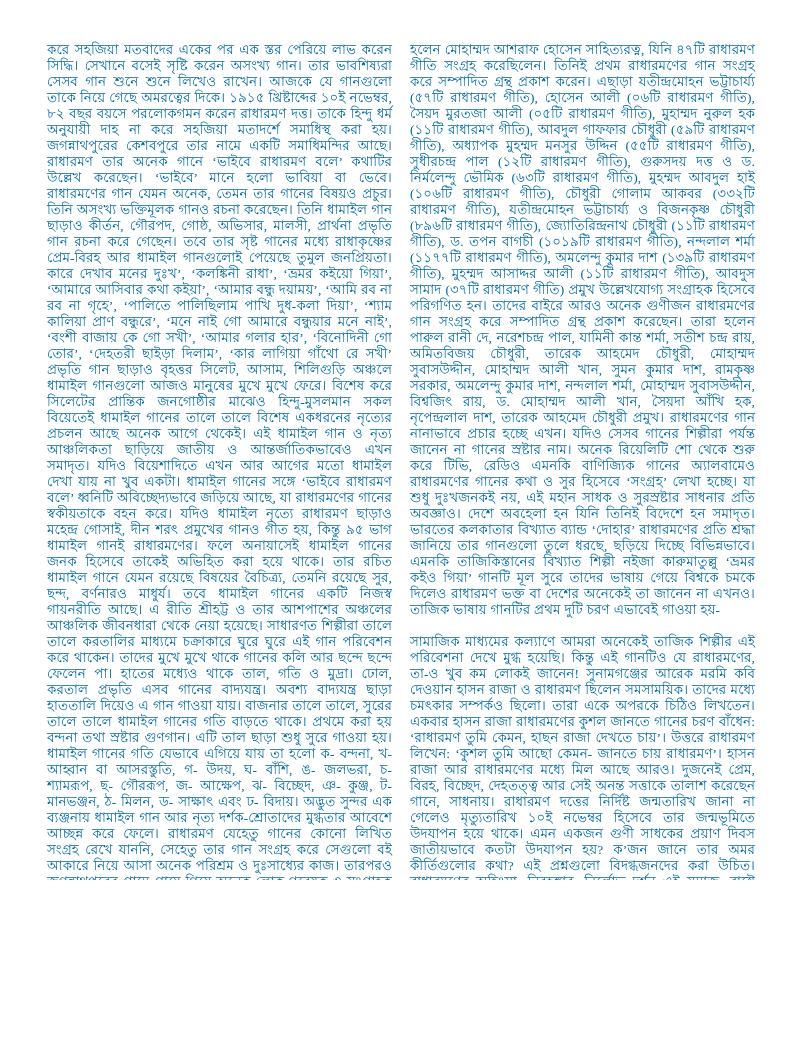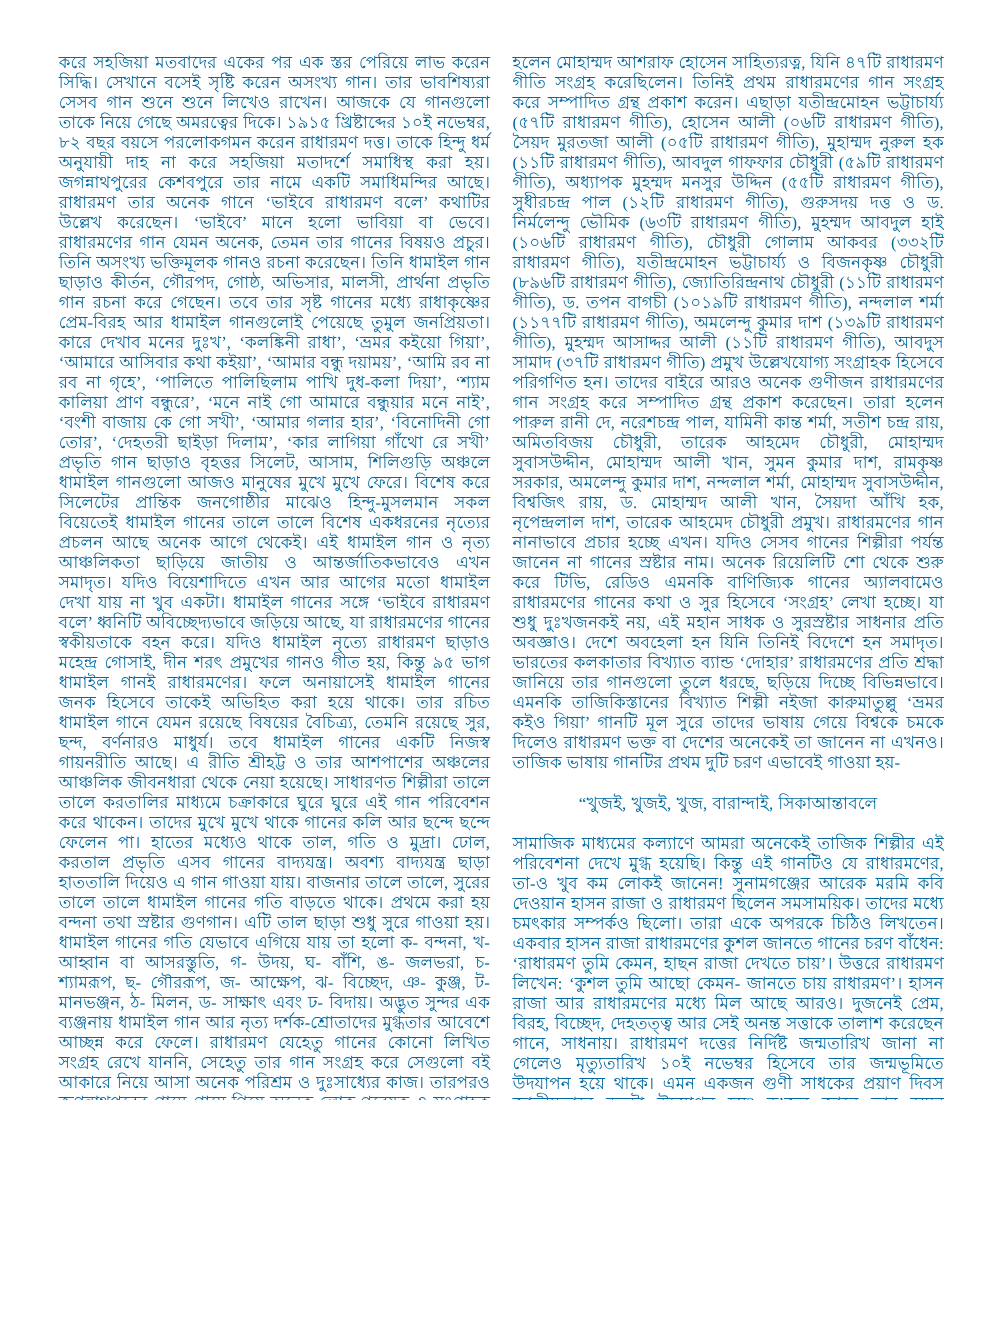--- a/index.html
+++ b/index.html
@@ -68,21 +68,20 @@
   <main class="columns">
 
     <div class="col">
       <p>করে সহজিয়া মতবাদের একের পর এক স্তর পেরিয়ে লাভ করেন সিদ্ধি। সেখানে বসেই সৃষ্টি করেন অসংখ্য গান। তার ভাবশিষ্যরা সেসব গান শুনে শুনে লিখেও রাখেন। আজকে যে গানগুলো তাকে নিয়ে গেছে অমরত্বের দিকে। ১৯১৫ খ্রিষ্টাব্দের ১০ই নভেম্বর, ৮২ বছর বয়সে পরলোকগমন করেন রাধারমণ দত্ত। তাকে হিন্দু ধর্ম অনুযায়ী দাহ না করে সহজিয়া মতাদর্শে সমাধিস্থ করা হয়। জগন্নাথপুরের কেশবপুরে তার নামে একটি সমাধিমন্দির আছে। রাধারমণ তার অনেক গানে ‘ভাইবে রাধারমণ বলে’ কথাটির উল্লেখ করেছেন। ‘ভাইবে’ মানে হলো ভাবিয়া বা ভেবে। রাধারমণের গান যেমন অনেক, তেমন তার গানের বিষয়ও প্রচুর। তিনি অসংখ্য ভক্তিমূলক গানও রচনা করেছেন। তিনি ধামাইল গান ছাড়াও কীর্তন, গৌরপদ, গোষ্ঠ, অভিসার, মালসী, প্রার্থনা প্রভৃতি গান রচনা করে গেছেন। তবে তার সৃষ্ট গানের মধ্যে রাধাকৃষ্ণের প্রেম-বিরহ আর ধামাইল গানগুলোই পেয়েছে তুমুল জনপ্রিয়তা। কারে দেখাব মনের দুঃখ’, ‘কলঙ্কিনী রাধা’, ‘ভ্রমর কইয়ো গিয়া’, ‘আমারে আসিবার কথা কইয়া’, ‘আমার বন্ধু দয়াময়’, ‘আমি রব না রব না গৃহে’, ‘পালিতে পালিছিলাম পাখি দুধ-কলা দিয়া’, ‘শ্যাম কালিয়া প্রাণ বন্ধুরে’, ‘মনে নাই গো আমারে বন্ধুয়ার মনে নাই’, ‘বংশী বাজায় কে গো সখী’, ‘আমার গলার হার’, ‘বিনোদিনী গো তোর’, ‘দেহতরী ছাইড়া দিলাম’, ‘কার লাগিয়া গাঁথো রে সখী’ প্রভৃতি গান ছাড়াও বৃহত্তর সিলেট, আসাম, শিলিগুড়ি অঞ্চলে ধামাইল গানগুলো আজও মানুষের মুখে মুখে ফেরে। বিশেষ করে সিলেটের প্রান্তিক জনগোষ্ঠীর মাঝেও হিন্দু-মুসলমান সকল বিয়েতেই ধামাইল গানের তালে তালে বিশেষ একধরনের নৃত্যের প্রচলন আছে অনেক আগে থেকেই। এই ধামাইল গান ও নৃত্য আঞ্চলিকতা ছাড়িয়ে জাতীয় ও আন্তর্জাতিকভাবেও এখন সমাদৃত। যদিও বিয়েশাদিতে এখন আর আগের মতো ধামাইল দেখা যায় না খুব একটা। ধামাইল গানের সঙ্গে ‘ভাইবে রাধারমণ বলে’ ধ্বনিটি অবিচ্ছেদ্যভাবে জড়িয়ে আছে, যা রাধারমণের গানের স্বকীয়তাকে বহন করে। যদিও ধামাইল নৃত্যে রাধারমণ ছাড়াও মহেন্দ্র গোসাই, দীন শরৎ প্রমুখের গানও গীত হয়, কিন্তু ৯৫ ভাগ ধামাইল গানই রাধারমণের। ফলে অনায়াসেই ধামাইল গানের জনক হিসেবে তাকেই অভিহিত করা হয়ে থাকে। তার রচিত ধামাইল গানে যেমন রয়েছে বিষয়ের বৈচিত্র্য, তেমনি রয়েছে সুর, ছন্দ, বর্ণনারও মাধুর্য। তবে ধামাইল গানের একটি নিজস্ব গায়নরীতি আছে। এ রীতি শ্রীহট্ট ও তার আশপাশের অঞ্চলের আঞ্চলিক জীবনধারা থেকে নেয়া হয়েছে। সাধারণত শিল্পীরা তালে তালে করতালির মাধ্যমে চক্রাকারে ঘুরে ঘুরে এই গান পরিবেশন করে থাকেন। তাদের মুখে মুখে থাকে গানের কলি আর ছন্দে ছন্দে ফেলেন পা। হাতের মধ্যেও থাকে তাল, গতি ও মুদ্রা। ঢোল, করতাল প্রভৃতি এসব গানের বাদ্যযন্ত্র। অবশ্য বাদ্যযন্ত্র ছাড়া হাততালি দিয়েও এ গান গাওয়া যায়। বাজনার তালে তালে, সুরের তালে তালে ধামাইল গানের গতি বাড়তে থাকে। প্রথমে করা হয় বন্দনা তথা স্রষ্টার গুণগান। এটি তাল ছাড়া শুধু সুরে গাওয়া হয়। ধামাইল গানের গতি যেভাবে এগিয়ে যায় তা হলো ক- বন্দনা, খ- আহ্বান বা আসরস্তুতি, গ- উদয়, ঘ- বাঁশি, ঙ- জলভরা, চ- শ্যামরূপ, ছ- গৌররূপ, জ- আক্ষেপ, ঝ- বিচ্ছেদ, ঞ- কুঞ্জ, ট- মানভঞ্জন, ঠ- মিলন, ড- সাক্ষাৎ এবং ঢ- বিদায়। অদ্ভুত সুন্দর এক ব্যঞ্জনায় ধামাইল গান আর নৃত্য দর্শক-শ্রোতাদের মুগ্ধতার আবেশে আচ্ছন্ন করে ফেলে। রাধারমণ যেহেতু গানের কোনো লিখিত সংগ্রহ রেখে যাননি, সেহেতু তার গান সংগ্রহ করে সেগুলো বই আকারে নিয়ে আসা অনেক পরিশ্রম ও দুঃসাধ্যের কাজ। তারপরও জগন্নাথপুরের গ্রামে গ্রামে গিয়ে অনেক লোক গবেষক ও সংগ্রাহক অসংখ্য গান সংগ্রহ করে সেগুলো ছাপার অক্ষরে নিয়ে এসেছেন। আবার অনেক গান সংগ্রহ করা যায়নি। কারণ রাধারমণের শিষ্যদের অনেকেই মারা গেছেন, অনেকেই জগন্নাথপুর এলাকা ছেড়ে দেশের নানা প্রান্তে ছড়িয়ে গেছেন, অনেকেই পার্শ্ববর্তী দেশে গিয়ে আর ফিরে আসেননি। ফলে অনেক গানই হয়তো হারিয়ে গেছে কালের গহ্বরে। তবু যারা অক্লান্ত পরিশ্রম করে আমাদের অসংখ্য গান উপহার দিয়েছেন, তাদের মধ্যে অন্যতম</p>
     </div>
 
     <div class="col">
       <p>হলেন মোহাম্মদ আশরাফ হোসেন সাহিত্যরত্ন, যিনি ৪৭টি রাধারমণ গীতি সংগ্রহ করেছিলেন। তিনিই প্রথম রাধারমণের গান সংগ্রহ করে সম্পাদিত গ্রন্থ প্রকাশ করেন। এছাড়া যতীন্দ্রমোহন ভট্টাচার্য্য (৫৭টি রাধারমণ গীতি), হোসেন আলী (০৬টি রাধারমণ গীতি), সৈয়দ মুরতজা আলী (০৫টি রাধারমণ গীতি), মুহাম্মদ নুরুল হক (১১টি রাধারমণ গীতি), আবদুল গাফফার চৌধুরী (৫৯টি রাধারমণ গীতি), অধ্যাপক মুহম্মদ মনসুর উদ্দিন (৫৫টি রাধারমণ গীতি), সুধীরচন্দ্র পাল (১২টি রাধারমণ গীতি), গুরুসদয় দত্ত ও ড. নির্মলেন্দু ভৌমিক (৬৩টি রাধারমণ গীতি), মুহম্মদ আবদুল হাই (১০৬টি রাধারমণ গীতি), চৌধুরী গোলাম আকবর (৩৩২টি রাধারমণ গীতি), যতীন্দ্রমোহন ভট্টাচার্য্য ও বিজনকৃষ্ণ চৌধুরী (৮৯৬টি রাধারমণ গীতি), জ্যোতিরিন্দ্রনাথ চৌধুরী (১১টি রাধারমণ গীতি), ড. তপন বাগচী (১০১৯টি রাধারমণ গীতি), নন্দলাল শর্মা (১১৭৭টি রাধারমণ গীতি), অমলেন্দু কুমার দাশ (১৩৯টি রাধারমণ গীতি), মুহম্মদ আসাদ্দর আলী (১১টি রাধারমণ গীতি), আবদুস সামাদ (৩৭টি রাধারমণ গীতি) প্রমুখ উল্লেখযোগ্য সংগ্রাহক হিসেবে পরিগণিত হন। তাদের বাইরে আরও অনেক গুণীজন রাধারমণের গান সংগ্রহ করে সম্পাদিত গ্রন্থ প্রকাশ করেছেন। তারা হলেন পারুল রানী দে, নরেশচন্দ্র পাল, যামিনী কান্ত শর্মা, সতীশ চন্দ্র রায়, অমিতবিজয় চৌধুরী, তারেক আহমেদ চৌধুরী, মোহাম্মদ সুবাসউদ্দীন, মোহাম্মদ আলী খান, সুমন কুমার দাশ, রামকৃষ্ণ সরকার, অমলেন্দু কুমার দাশ, নন্দলাল শর্মা, মোহাম্মদ সুবাসউদ্দীন, বিশ্বজিৎ রায়, ড. মোহাম্মদ আলী খান, সৈয়দা আঁখি হক, নৃপেন্দ্রলাল দাশ, তারেক আহমেদ চৌধুরী প্রমুখ। রাধারমণের গান নানাভাবে প্রচার হচ্ছে এখন। যদিও সেসব গানের শিল্পীরা পর্যন্ত জানেন না গানের স্রষ্টার নাম। অনেক রিয়েলিটি শো থেকে শুরু করে টিভি, রেডিও এমনকি বাণিজ্যিক গানের অ্যালবামেও রাধারমণের গানের কথা ও সুর হিসেবে ‘সংগ্রহ’ লেখা হচ্ছে। যা শুধু দুঃখজনকই নয়, এই মহান সাধক ও সুরস্রষ্টার সাধনার প্রতি অবজ্ঞাও। দেশে অবহেলা হন যিনি তিনিই বিদেশে হন সমাদৃত। ভারতের কলকাতার বিখ্যাত ব্যান্ড ‘দোহার’ রাধারমণের প্রতি শ্রদ্ধা জানিয়ে তার গানগুলো তুলে ধরছে, ছড়িয়ে দিচ্ছে বিভিন্নভাবে। এমনকি তাজিকিস্তানের বিখ্যাত শিল্পী নইজা কারুমাতুল্লু ‘ভ্রমর কইও গিয়া’ গানটি মূল সুরে তাদের ভাষায় গেয়ে বিশ্বকে চমকে দিলেও রাধারমণ ভক্ত বা দেশের অনেকেই তা জানেন না এখনও। তাজিক ভাষায় গানটির প্রথম দুটি চরণ এভাবেই গাওয়া হয়-</p>
 
       <div class="verse">
-        <div>“খুজই, খুজই, খুজ, বারান্দাই, সিকাআন্তাবলে</div>
       </div>
 
       <p><span>সামাজিক মাধ্যমের কল্যাণে আমরা অনেকেই তাজিক শিল্পীর এই পরিবেশনা দেখে মুগ্ধ হয়েছি। কিন্তু এই গানটিও যে রাধারমণের, তা-ও খুব কম লোকই জানেন! সুনামগঞ্জের আরেক মরমি কবি দেওয়ান হাসন রাজা ও রাধারমণ ছিলেন সমসাময়িক। তাদের মধ্যে চমৎকার সম্পর্কও ছিলো। তারা একে অপরকে চিঠিও লিখতেন। একবার হাসন রাজা রাধারমণের কুশল জানতে গানের চরণ বাঁধেন: ‘রাধারমণ তুমি কেমন, হাছন রাজা দেখতে চায়’। উত্তরে রাধারমণ লিখেন: ‘কুশল তুমি আছো কেমন- জানতে চায় রাধারমণ’। হাসন রাজা আর রাধারমণের মধ্যে মিল আছে আরও। দুজনেই প্রেম, বিরহ, বিচ্ছেদ, দেহতত্ত্ব আর সেই অনন্ত সত্তাকে তালাশ করেছেন গানে, সাধনায়। রাধারমণ দত্তের নির্দিষ্ট জন্মতারিখ জানা না গেলেও মৃত্যুতারিখ ১০ই নভেম্বর হিসেবে তার জন্মভূমিতে উদযাপন হয়ে থাকে। এমন একজন গুণী সাধকের প্রয়াণ দিবস জাতীয়ভাবে কতটা উদযাপন হয়? ক’জন জানে তার অমর কীর্তিগুলোর কথা? এই প্রশ্নগুলো বিদগ্ধজনদের করা উচিত। রাধারমণের অহিংসা, নিরহঙ্কার, নির্লোভ দর্শন এই সমাজ, রাষ্ট্রে চর্চা করলে, তার সৃষ্ট গানগুলোকে বৈশ্বিক আঙিনায় ছড়িয়ে দিলেই কেবল তার প্রতি সঠিক শ্রদ্ধা জানানো হবে।</span> <span class="endmark">□</span></p>
     </div>
 
   </main>
 
   <footer class="footer">
     <span>সরগম-২২</span>
   </footer>

